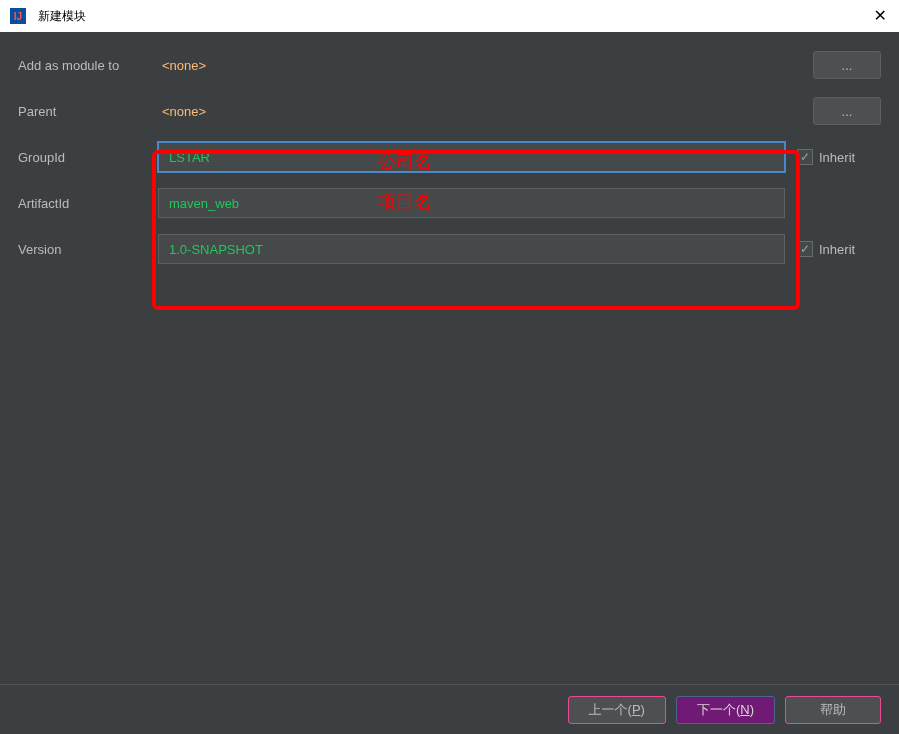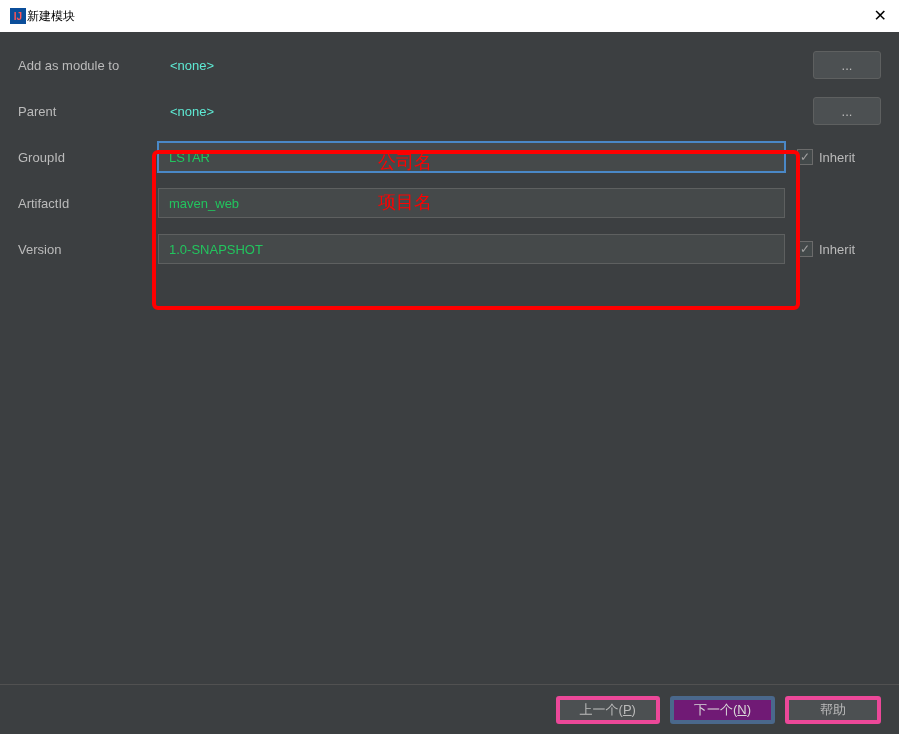--- a/index.html
+++ b/index.html
@@ -16,21 +16,21 @@
   background: #ffffff;
   display: flex;
   align-items: center;
   padding: 0 10px;
   position: relative;
   color: #000000;
   font-size: 12px;
 }
 .titlebar .app-ico {
   width: 16px; height: 16px;
-  margin-right: 1px;
+  margin-right: 12px;
   background: #0b4e9a;
   position: relative;
   font-size: 10px;
   color: #f55;
   display: flex; align-items: center; justify-content: center;
   font-weight: bold;
 }
 .titlebar .close-x {
   position: absolute;
   right: 12px; top: 6px;
@@ -47,23 +47,22 @@
   margin-bottom: 20px;
   height: 26px;
 }
 .label {
   width: 140px;
   flex: 0 0 140px;
   font-size: 13px;
 }
 .value-none {
   flex: 1;
-  color: #5eead4;
+  color: #fdba74;
   padding-left: 4px;
-  margin-left: 8px;
 }
 .ellipsis-btn {
   width: 68px; height: 28px;
   background: #4c5052;
   border: 1px solid #5e6060;
   border-radius: 3px;
   color: #bbbbbb;
   display: flex; align-items: center; justify-content: center;
   cursor: default;
   margin-left: 12px;
@@ -131,21 +130,21 @@
   display: flex;
   justify-content: flex-end;
   align-items: center;
   padding: 0 18px;
   gap: 10px;
 }
 .btn {
   height: 28px;
   padding: 0 20px;
   background: #4c5052;
-  border: 4px solid #ec4899;
+  border: 1px solid #ec4899;
   border-radius: 3px;
   color: #bbbbbb;
   display: flex; align-items: center; justify-content: center;
   cursor: default;
   font-size: 13px;
   min-width: 96px;
 }
 .btn.primary {
   background: #701a75;
   border-color: #4a688c;

